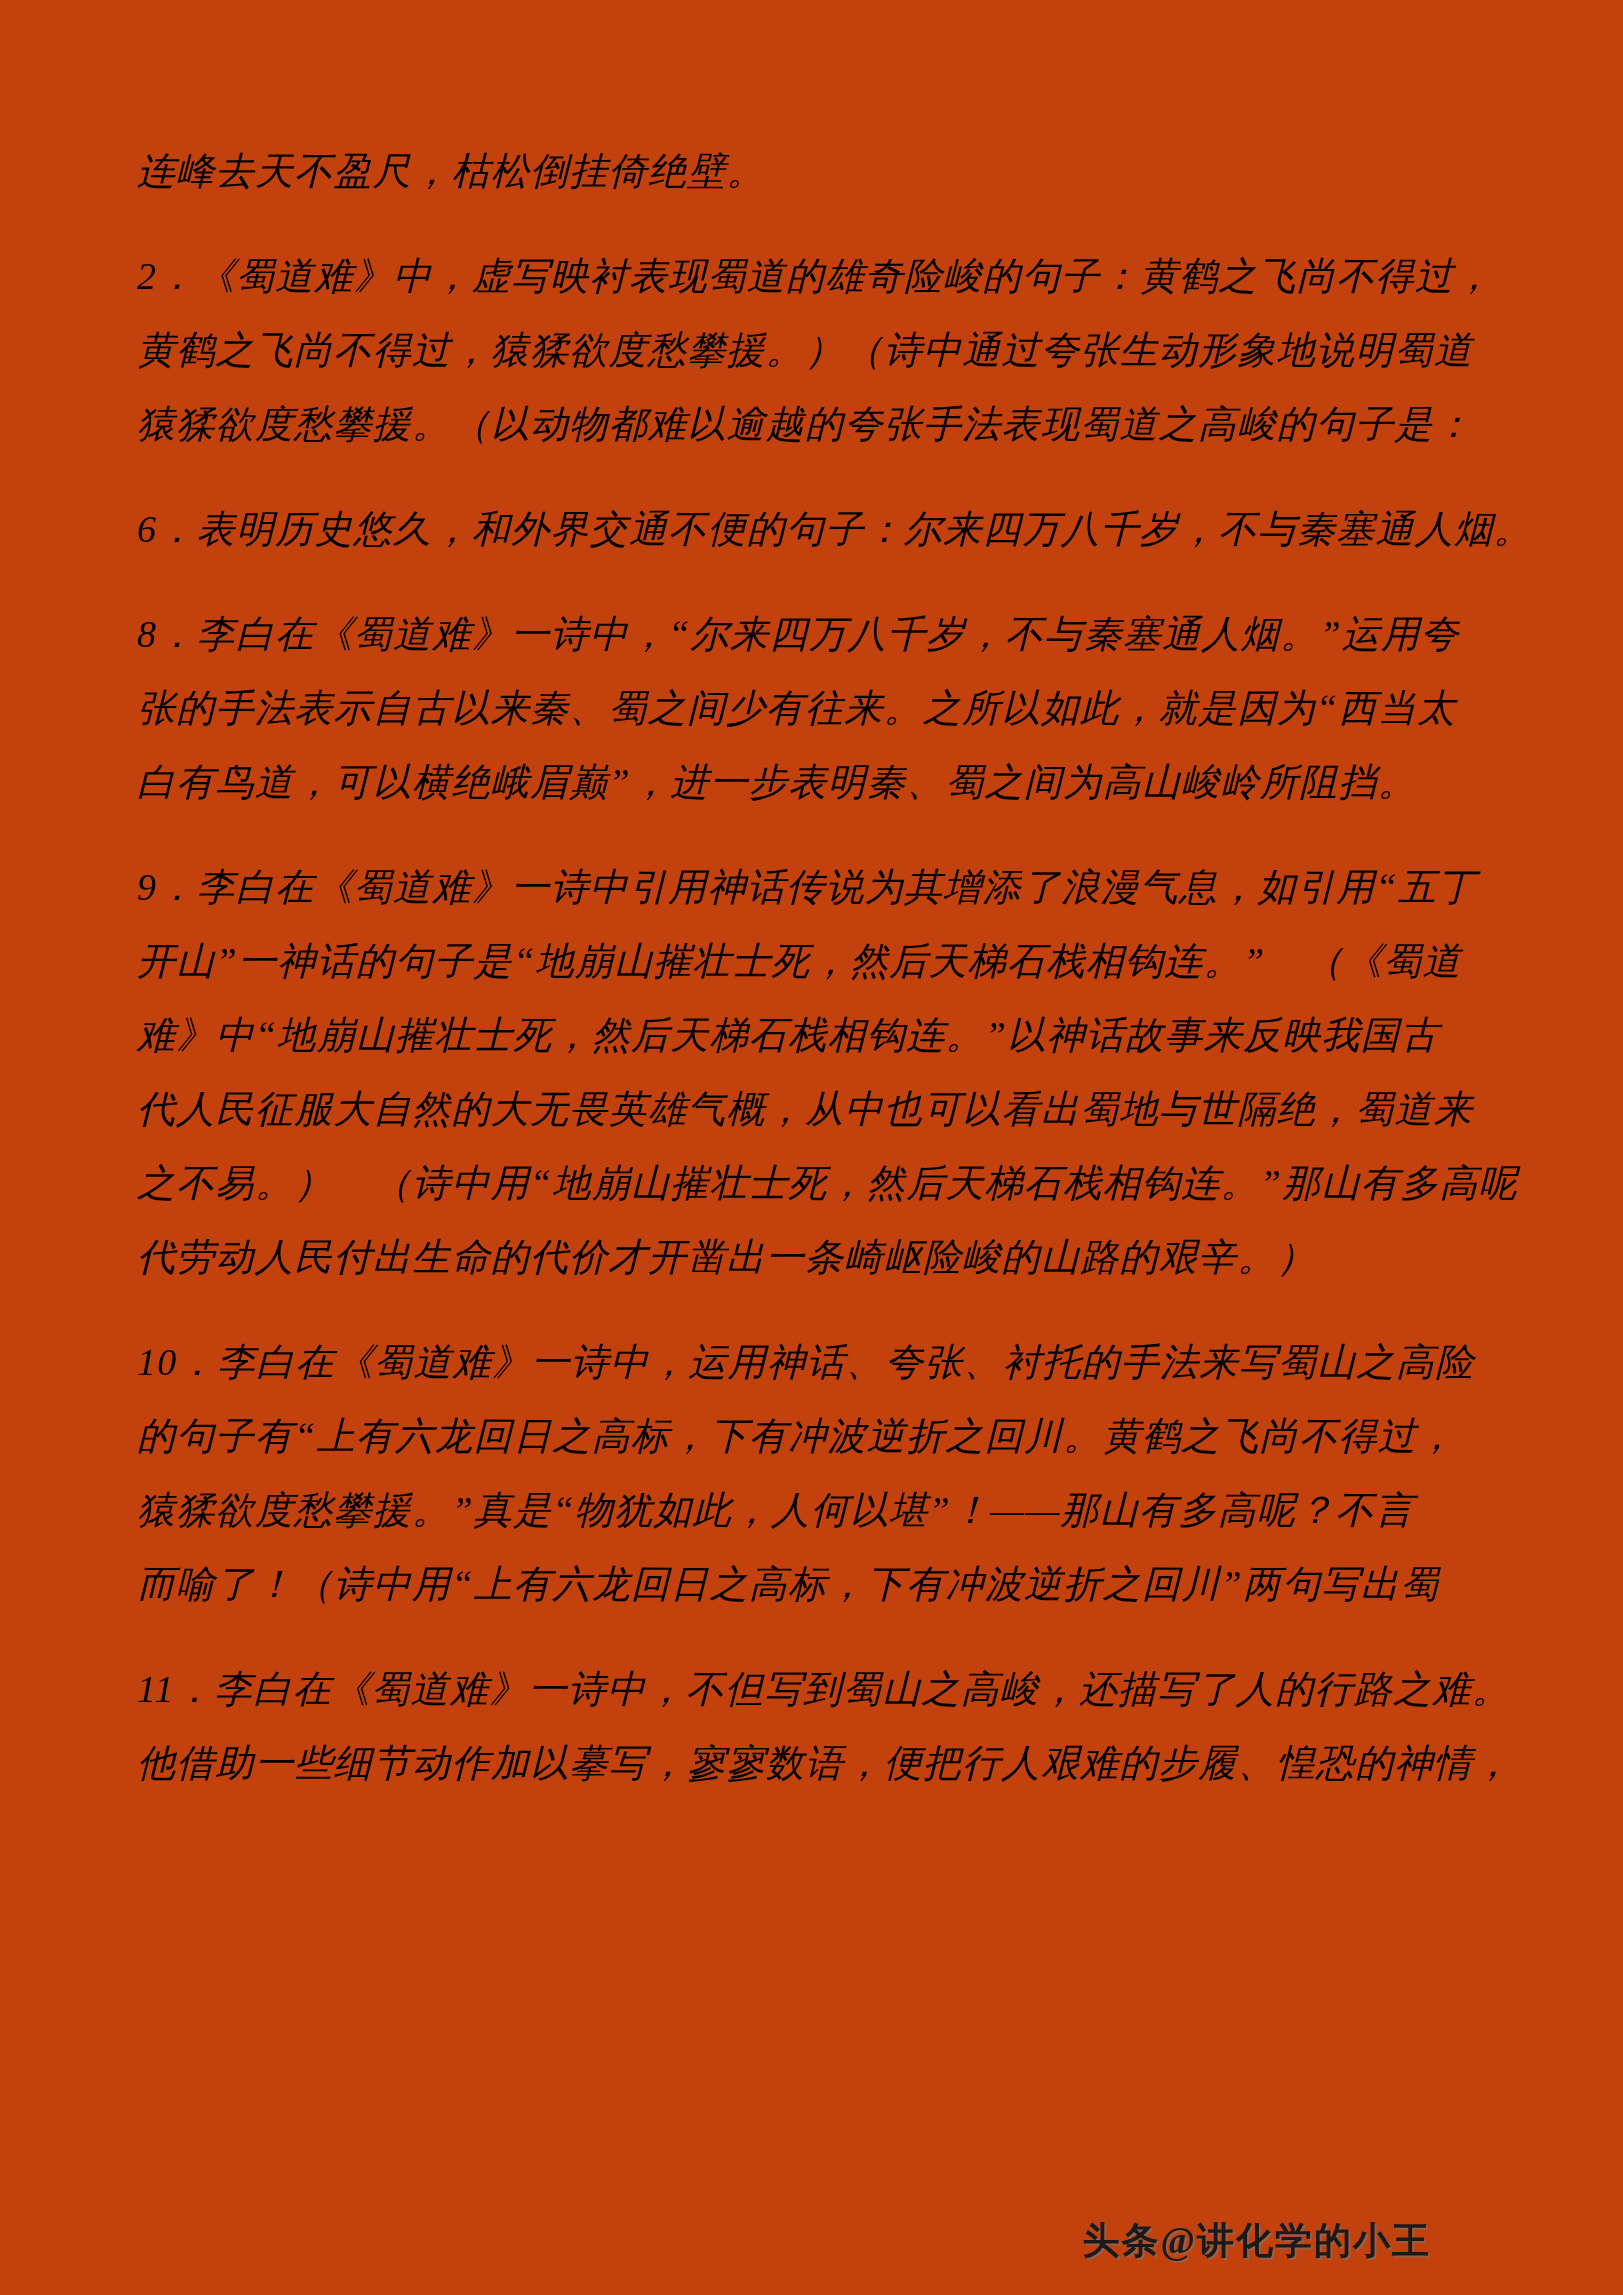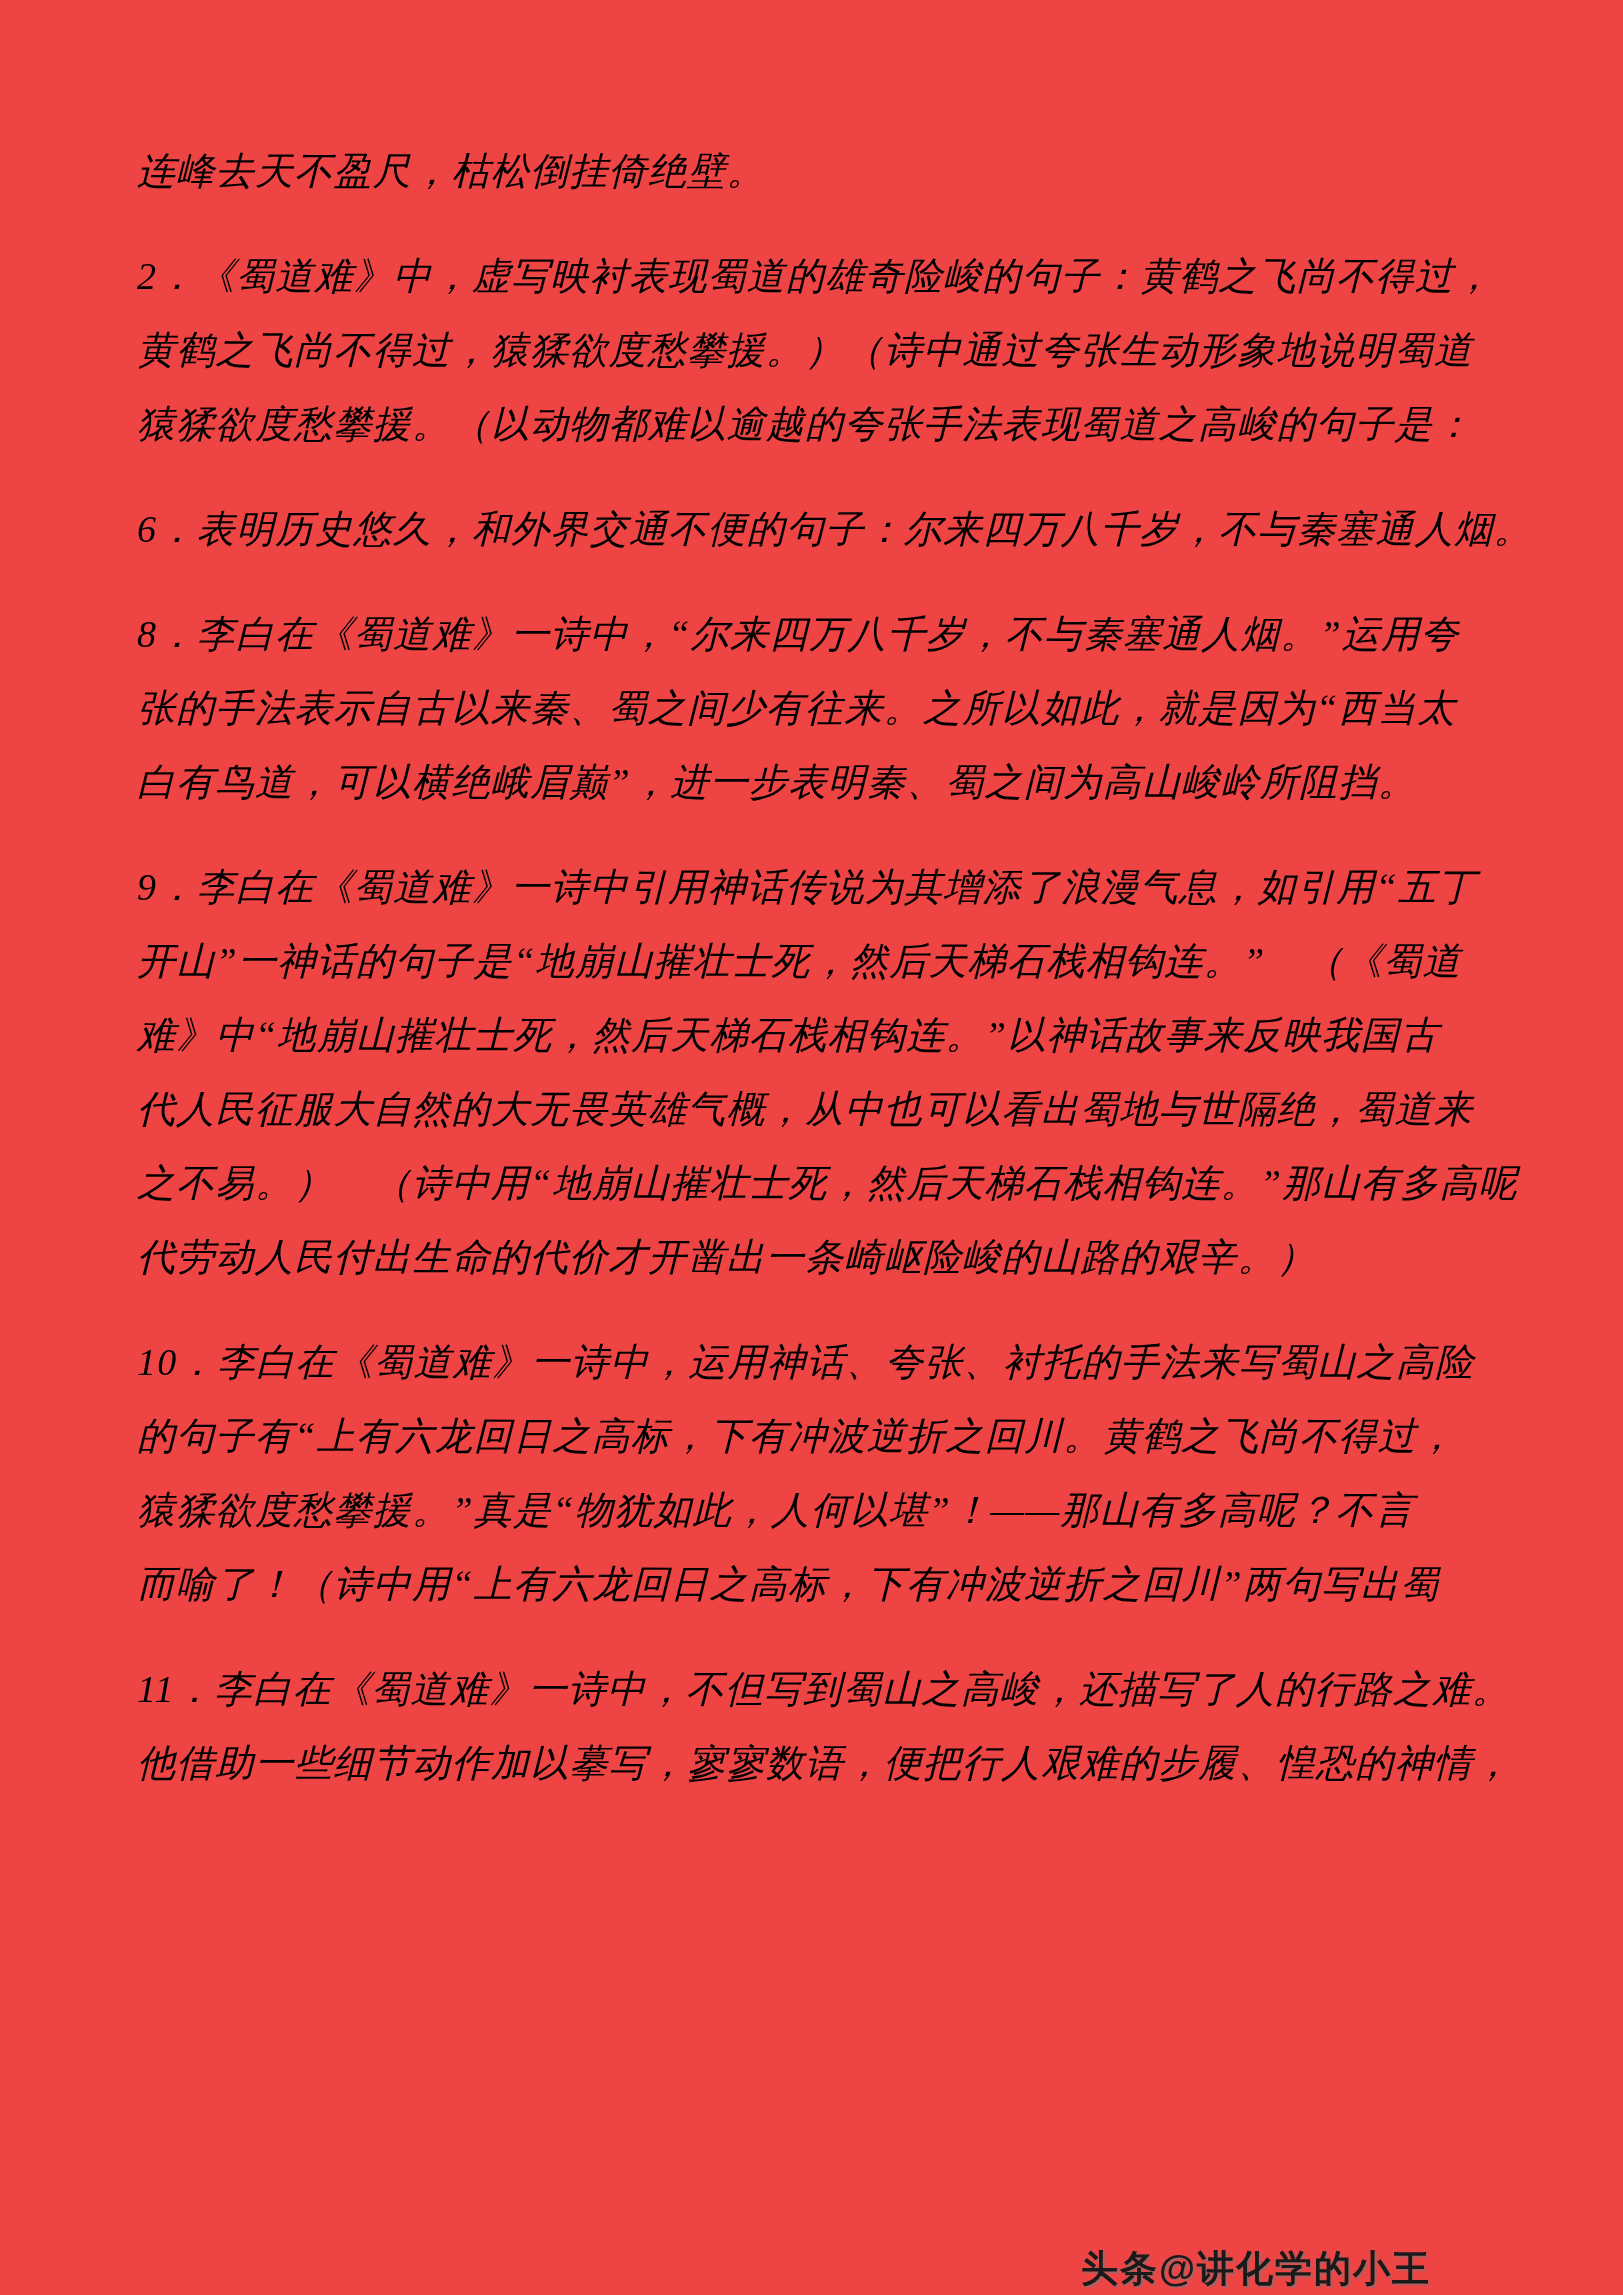--- a/index.html
+++ b/index.html
@@ -1,20 +1,20 @@
 <!DOCTYPE html>
 <html style="font-size:10.5px"><head>
 <meta charset="utf-8">
 <style>
   html, body { margin: 0; padding: 0; background: #e8e8e8; }
   .page {
     position: relative;
     width: 1623px;
     height: 2295px;
-    background: #ef4444;
+    background: #c2410c;
     overflow: hidden;
     color: #000000;
     font-family: "Liberation Serif", "DejaVu Serif", serif;
   }
   .content {
     position: absolute;
     left: 137px;
     top: 134px;
     width: 1381px;
   }
@@ -25,28 +25,27 @@
     font-size: 38px;
     line-height: 74px;
     font-style: italic;          
     letter-spacing: 1.3px;
     white-space: nowrap;
   }
   .watermark {
     position: absolute;
     top: 2216px;
     right: 192px;
-    font-family: Liberation Sans, sans-serif;
+    font-family: Liberation Serif, serif;
     font-size: 37px;
     font-weight: bold;
     letter-spacing: 2px;
     color: #1a1a1a;
     text-shadow: 2px 2px 0 rgba(120,120,120,0.55);
     white-space: nowrap;
-    margin-top: 28px;
   }
 </style>
 </head>
 <body>
 
 <div class="page">
   <div class="content">
 
     <div class="para">
       <div class="line">连峰去天不盈尺，枯松倒挂倚绝壁。</div>

